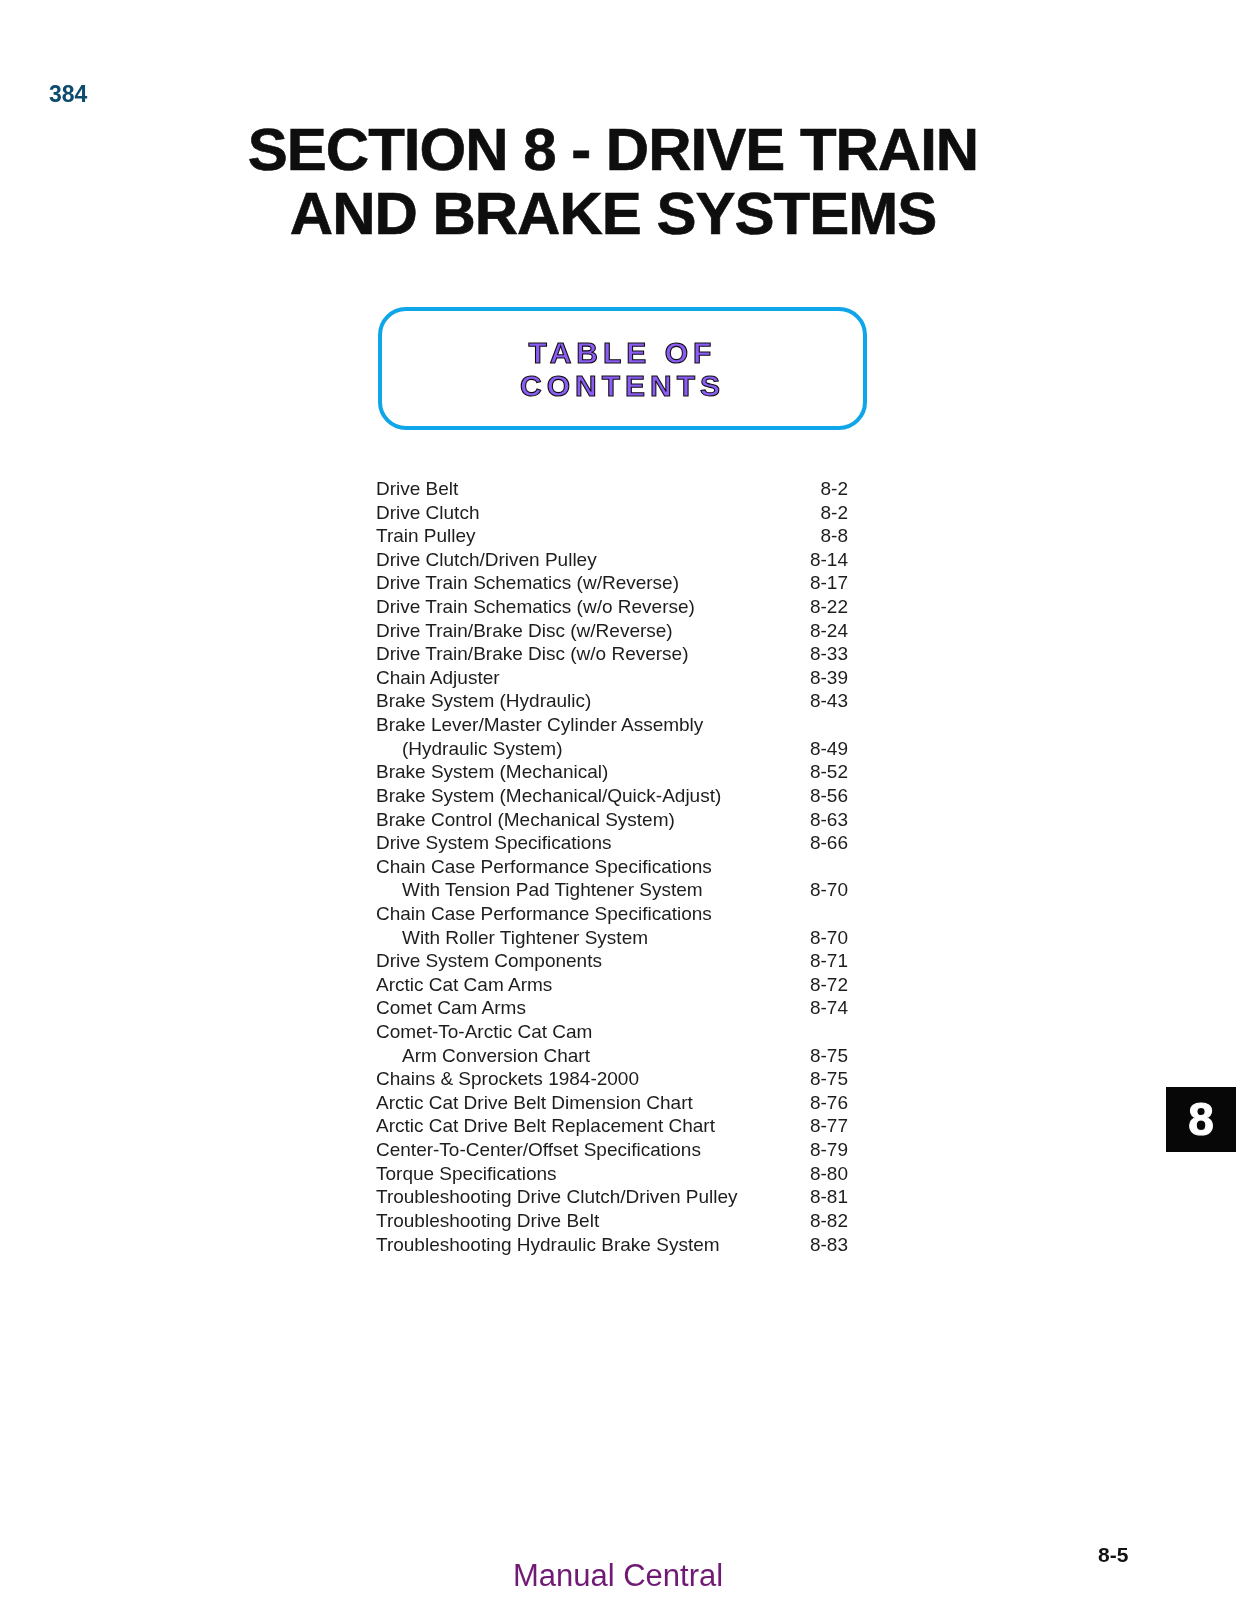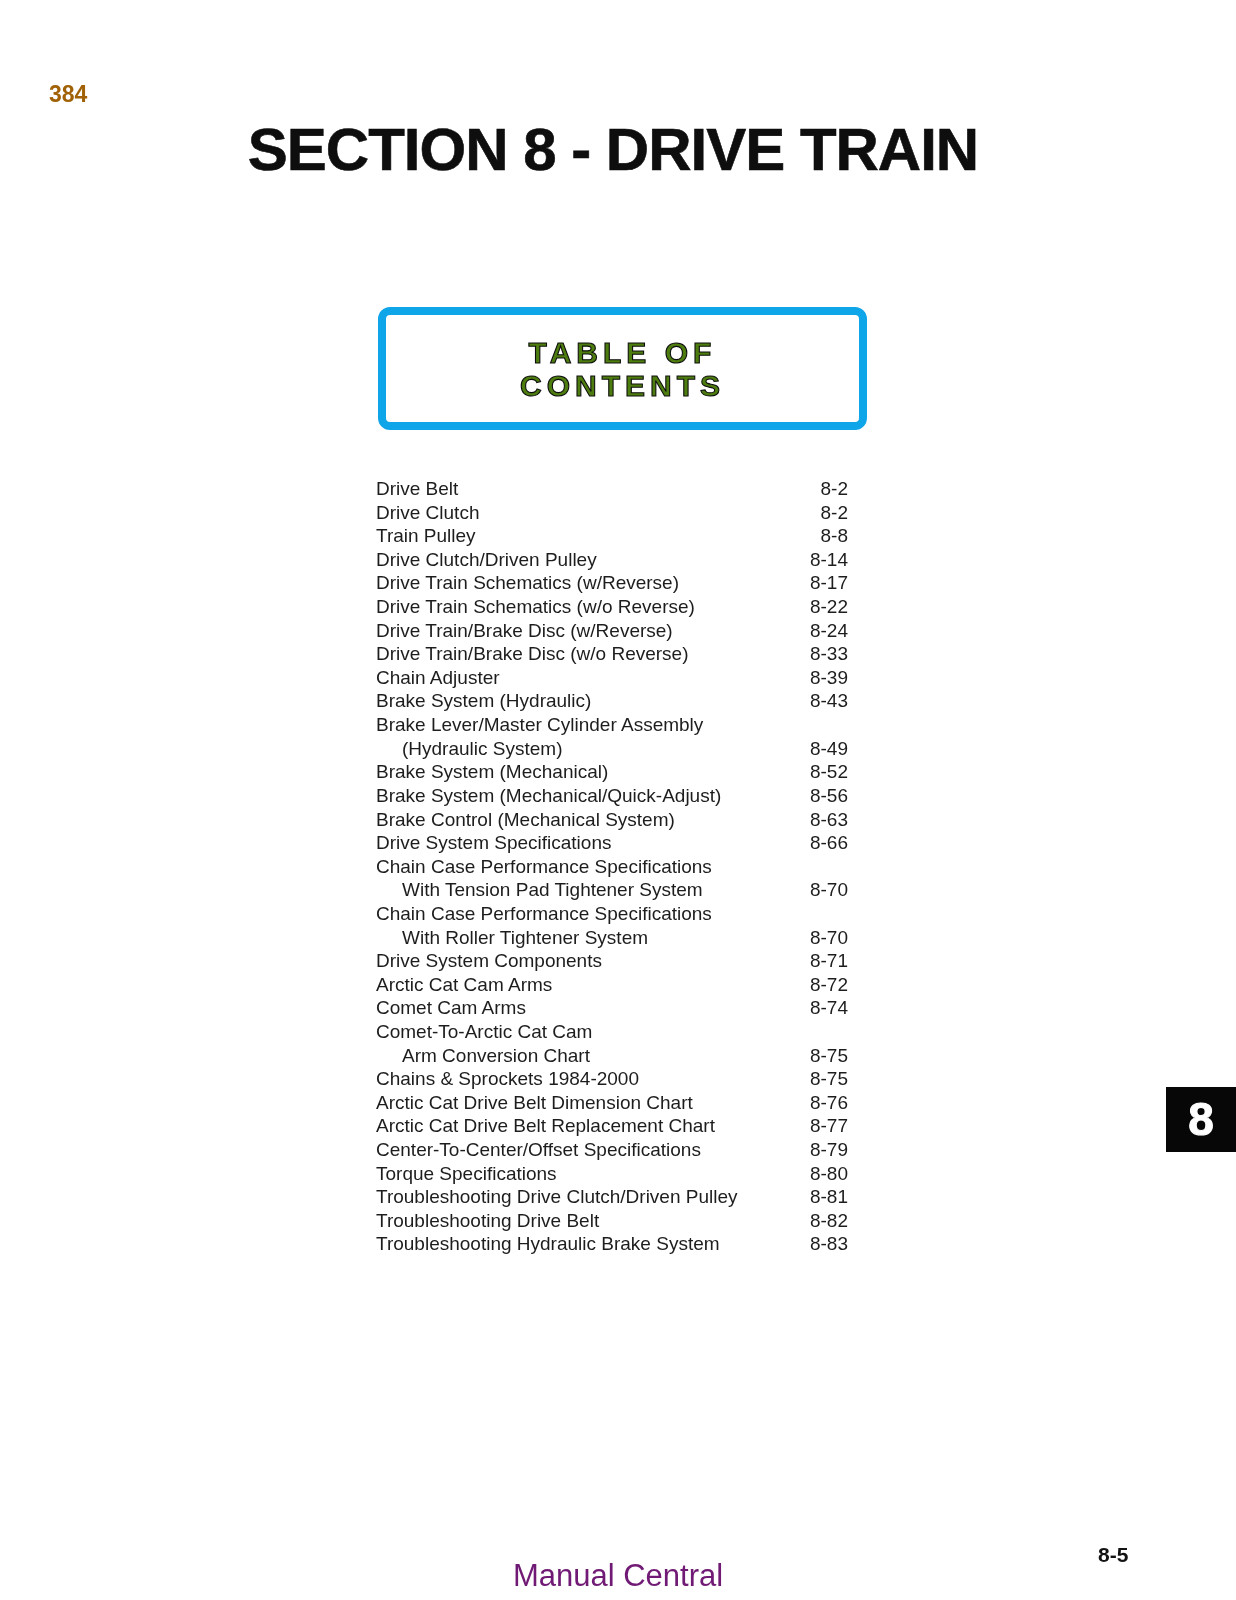--- a/index.html
+++ b/index.html
@@ -15,21 +15,21 @@
     overflow: hidden;
     font-family: "Liberation Sans", sans-serif;
     color: #1a1a1a;
   }
   .scan-num {
     position: absolute;
     left: 49px;
     top: 81px;
     font-size: 23px;
     font-weight: bold;
-    color: #a16207;
+    color: #0c4a6e;
   }
   .title {
     position: absolute;
     left: 0;
     top: 118px;
     width: 1226px;
     margin: 0;
     text-align: center;
     font-size: 60px;
     line-height: 64px;
@@ -38,45 +38,45 @@
     color: #0e0e0e;
     -webkit-text-stroke: 0.6px #0e0e0e;
   }
   .toc-box {
     position: absolute;
     left: 378px;
     top: 307px;
     width: 489px;
     height: 123px;
     box-sizing: border-box;
-    border: 8px solid #0ea5e9;
-    border-radius: 12px;
+    border: 4px solid #0ea5e9;
+    border-radius: 28px;
     display: flex;
     flex-direction: column;
     align-items: center;
     justify-content: center;
     text-align: center;
     font-size: 30px;
     line-height: 33px;
     font-weight: bold;
     letter-spacing: 5px;
-    color: #4d7c0f;
+    color: #8b5cf6;
     -webkit-text-stroke: 1.1px #0d0d0d;
   }
   .toc {
     position: absolute;
     left: 376px;
     top: 477px;
     width: 472px;
     font-size: 19px;
     color: #1d1d1d;
   }
   .toc-row {
     display: flex;
-    align-items: flex-end;
+    align-items: flex-start;
     height: 23.62px;
     white-space: nowrap;
   }
   .toc-row.indent { padding-left: 26px; gap: 35px; }
   .toc-label, .toc-page {
     line-height: 23.62px;
     flex: 0 0 auto;
   }
   .toc-dots {
     flex: 1 1 auto;
@@ -118,21 +118,21 @@
     color: #701a75;
   }
 </style>
 </head>
 <body>
 
 <div class="page">
 
   <div class="scan-num">384</div>
 
-  <h1 class="title"><span>SECTION 8 - DRIVE TRAIN</span><br></h1>
+  <h1 class="title"><span>SECTION 8 - DRIVE TRAIN</span><br><span>AND BRAKE SYSTEMS</span></h1>
 
   <div class="toc-box">
     <div>TABLE OF</div>
     <div>CONTENTS</div>
   </div>
 
   <div class="toc" id="toc-list">
       <div class="toc-row">
     <span class="toc-label">Drive Belt</span>
     <span class="toc-dots"></span>

